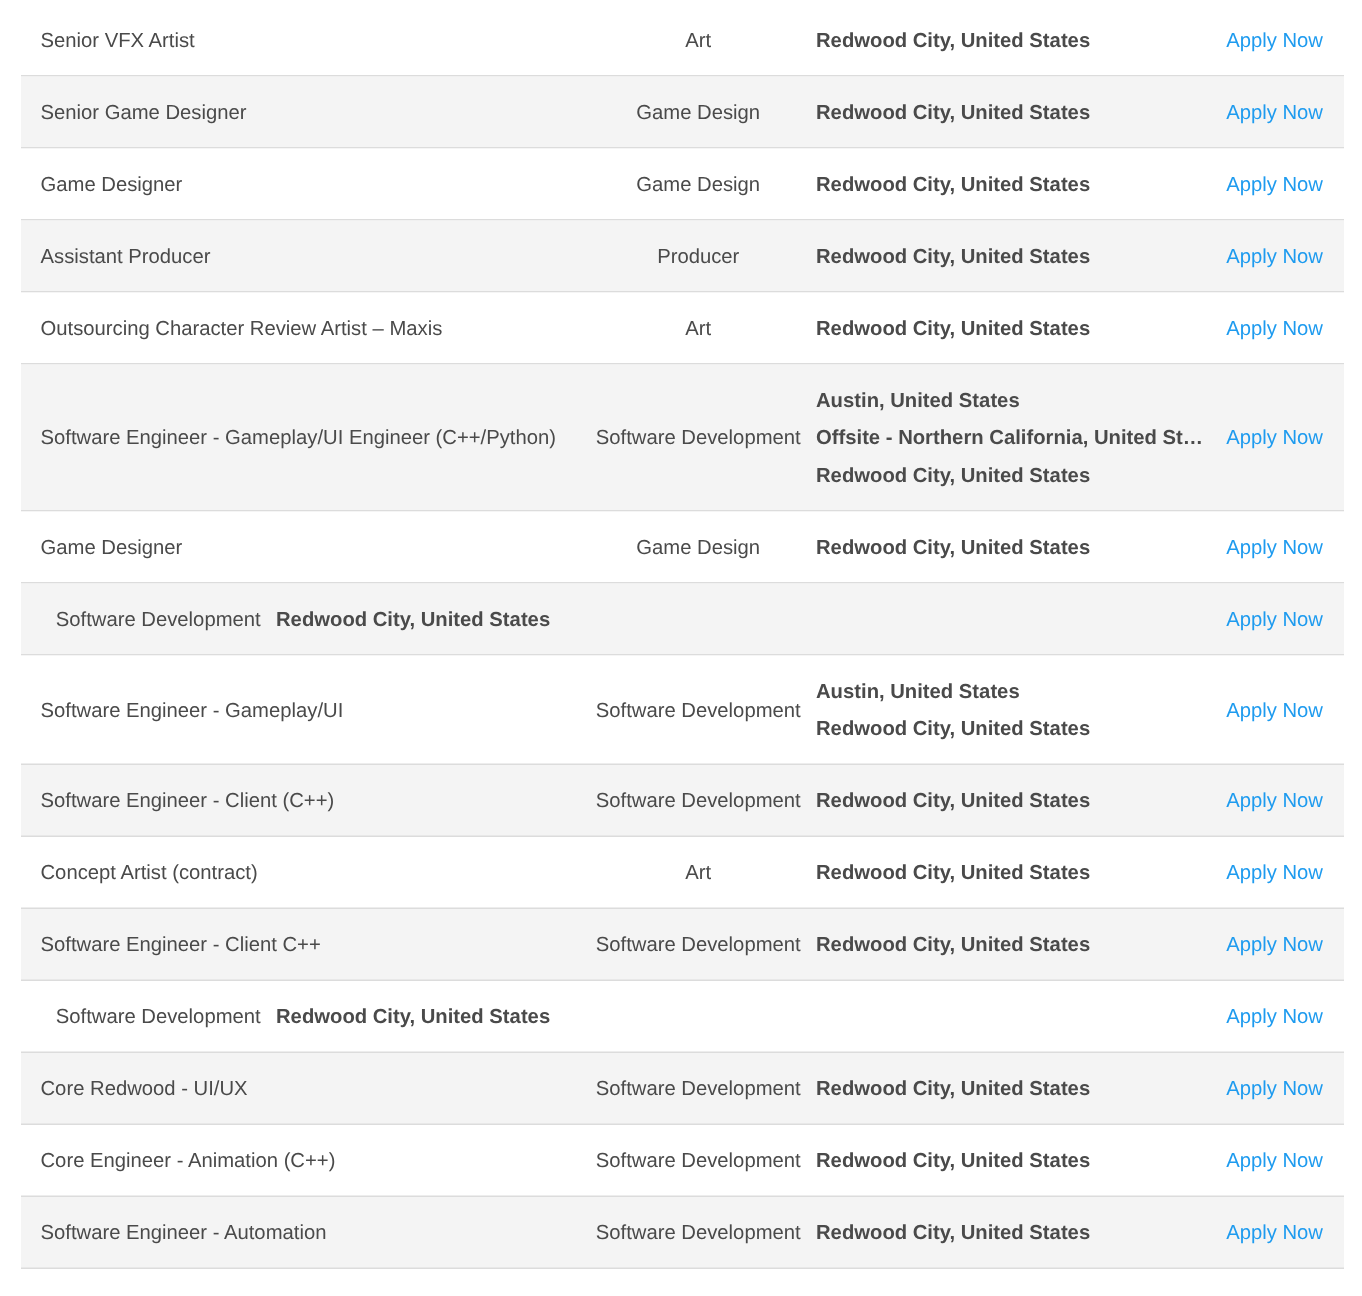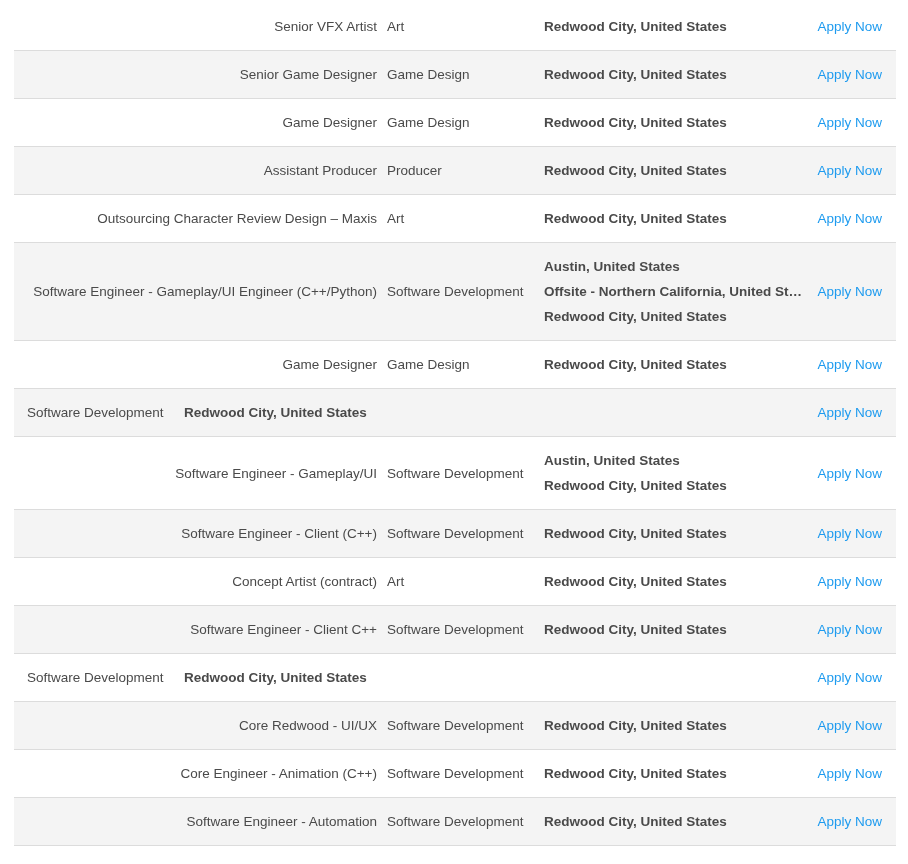--- a/index.html
+++ b/index.html
@@ -28,25 +28,25 @@
     border-bottom: 1px solid #dcdcdc;
     background: #ffffff;
   }
   .job-row.alt {
     background: #f4f4f4;
   }
   .cell-title {
     flex: 0 0 360px;
     padding-right: 10px;
     box-sizing: border-box;
-    text-align: right;
   }
   .cell-category {
     flex: 0 0 157px;
     box-sizing: border-box;
+    text-align: center;
   }
   .cell-locations {
     flex: 1 1 auto;
     min-width: 0;
   }
   .cell-apply {
     flex: 0 0 auto;
     margin-left: auto;
     padding-left: 12px;
     text-align: right;
@@ -102,21 +102,21 @@
     <div class="cell-title">Assistant Producer</div>
     <div class="cell-category">Producer</div>
     <div class="cell-locations">
         <div class="location-line">Redwood City, United States</div>
       </div>
     <div class="cell-apply">
       <a class="apply-link" href="#">Apply Now</a>
     </div>
   </div>
     <div class="job-row">
-    <div class="cell-title">Outsourcing Character Review Design – Maxis</div>
+    <div class="cell-title">Outsourcing Character Review Artist – Maxis</div>
     <div class="cell-category">Art</div>
     <div class="cell-locations">
         <div class="location-line">Redwood City, United States</div>
       </div>
     <div class="cell-apply">
       <a class="apply-link" href="#">Apply Now</a>
     </div>
   </div>
     <div class="job-row alt">
     <div class="cell-title">Software Engineer - Gameplay/UI Engineer (C++/Python)</div>

